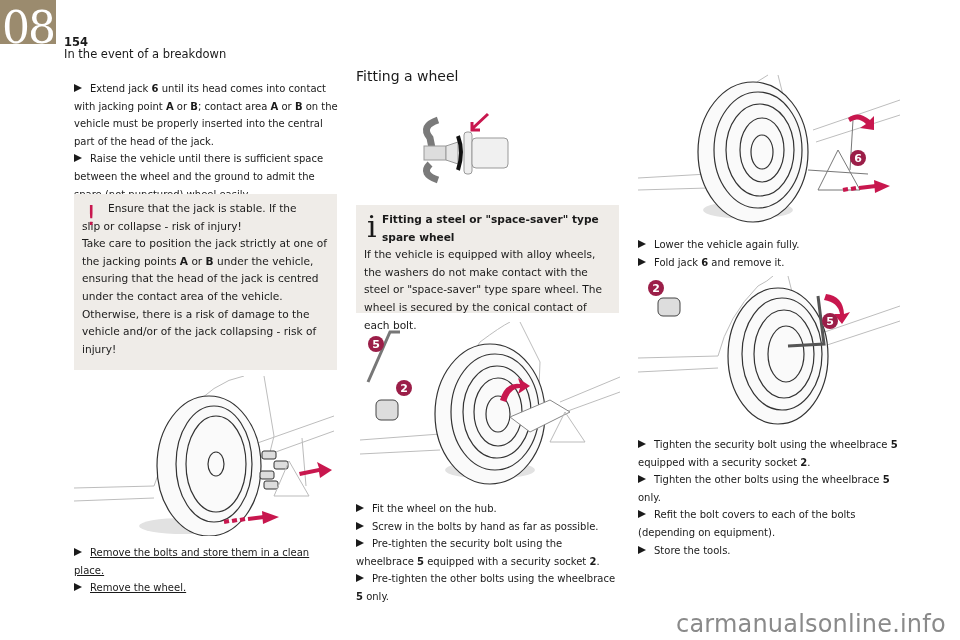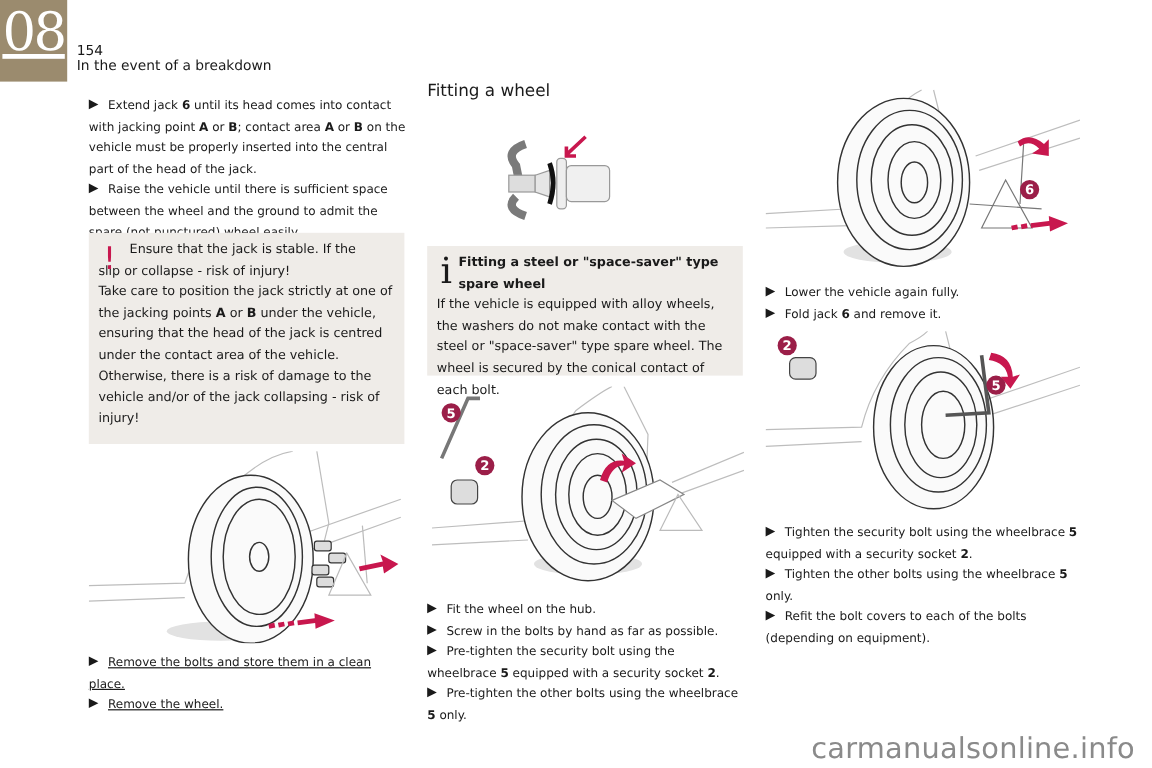--- a/index.html
+++ b/index.html
@@ -1,21 +1,21 @@
 <!DOCTYPE html>
 <html><head>
 <meta charset="utf-8">
 <style>
   html, body { margin:0; padding:0; }
   body { width:960px; height:640px; background:#ffffff; position:relative; overflow:hidden;
          font-family:"DejaVu Sans", sans-serif; color:#1a1a1a; }
-  .chap { position:absolute; left:0; top:0; width:56px; height:68px; background:#9b8b6e;
+  .chap { position:absolute; left:0; top:0; width:56px; height:44px; background:#9b8b6e;
           color:#fff; font-family:"DejaVu Serif", serif; font-size:44px; line-height:56px;
-          text-align:center; letter-spacing:-2px;text-decoration:underline; }
-  .pnum { position:absolute; left:64px; top:35px; font-size:11.5px; font-weight:normal; }
+          text-align:center; letter-spacing:-2px; }
+  .pnum { position:absolute; left:64px; top:35px; font-size:11.5px; font-weight:bold; }
   .ptitle { position:absolute; left:64px; top:47px; font-size:11.5px; }
   .col { position:absolute; font-size:10px; line-height:17.6px; }
   .col p { margin:0; }
   .arrow { display:inline-block; width:0; height:0; border-top:4.5px solid transparent;
            border-bottom:4.5px solid transparent; border-left:8px solid #1a1a1a;
            margin-right:8px; vertical-align:0px; }
   b { font-weight:bold; }
   .warn { position:absolute; left:74px; top:194px; width:263px; height:176px; background:#efece8;
           box-sizing:border-box; padding:6px 8px 6px 8px; font-size:10.6px; line-height:17.6px; }
   .warn .ex { position:absolute; left:12px; top:8px; color:#c8174e; font-size:26px; font-weight:normal;
@@ -189,15 +189,16 @@
   <text x="192" y="49" fill="#fff" font-size="11" font-weight="bold" text-anchor="middle" font-family="DejaVu Sans, sans-serif">5</text>
   <circle cx="18" cy="12" r="8" fill="#9b1e48"></circle>
   <text x="18" y="16" fill="#fff" font-size="11" font-weight="bold" text-anchor="middle" font-family="DejaVu Sans, sans-serif">2</text>
   <rect x="20" y="22" width="22" height="18" rx="5" fill="#ddd" stroke="#444"></rect>
 </svg>
 
 <div class="col" style="left:638px; top:436px; width:266px;">
     <p><span class="arrow"></span><span>Tighten the security bolt using the wheelbrace </span><b>5</b><span> equipped with a security socket </span><b>2</b><span>.</span></p>
     <p><span class="arrow"></span><span>Tighten the other bolts using the wheelbrace </span><b>5</b><span> only.</span></p>
     <p><span class="arrow"></span><span>Refit the bolt covers to each of the bolts (depending on equipment).</span></p>
+    <p><span class="arrow"></span><span>Store the tools.</span></p>
   </div>
 
 <div class="wm">carmanualsonline.info</div>
 
 </body></html>

